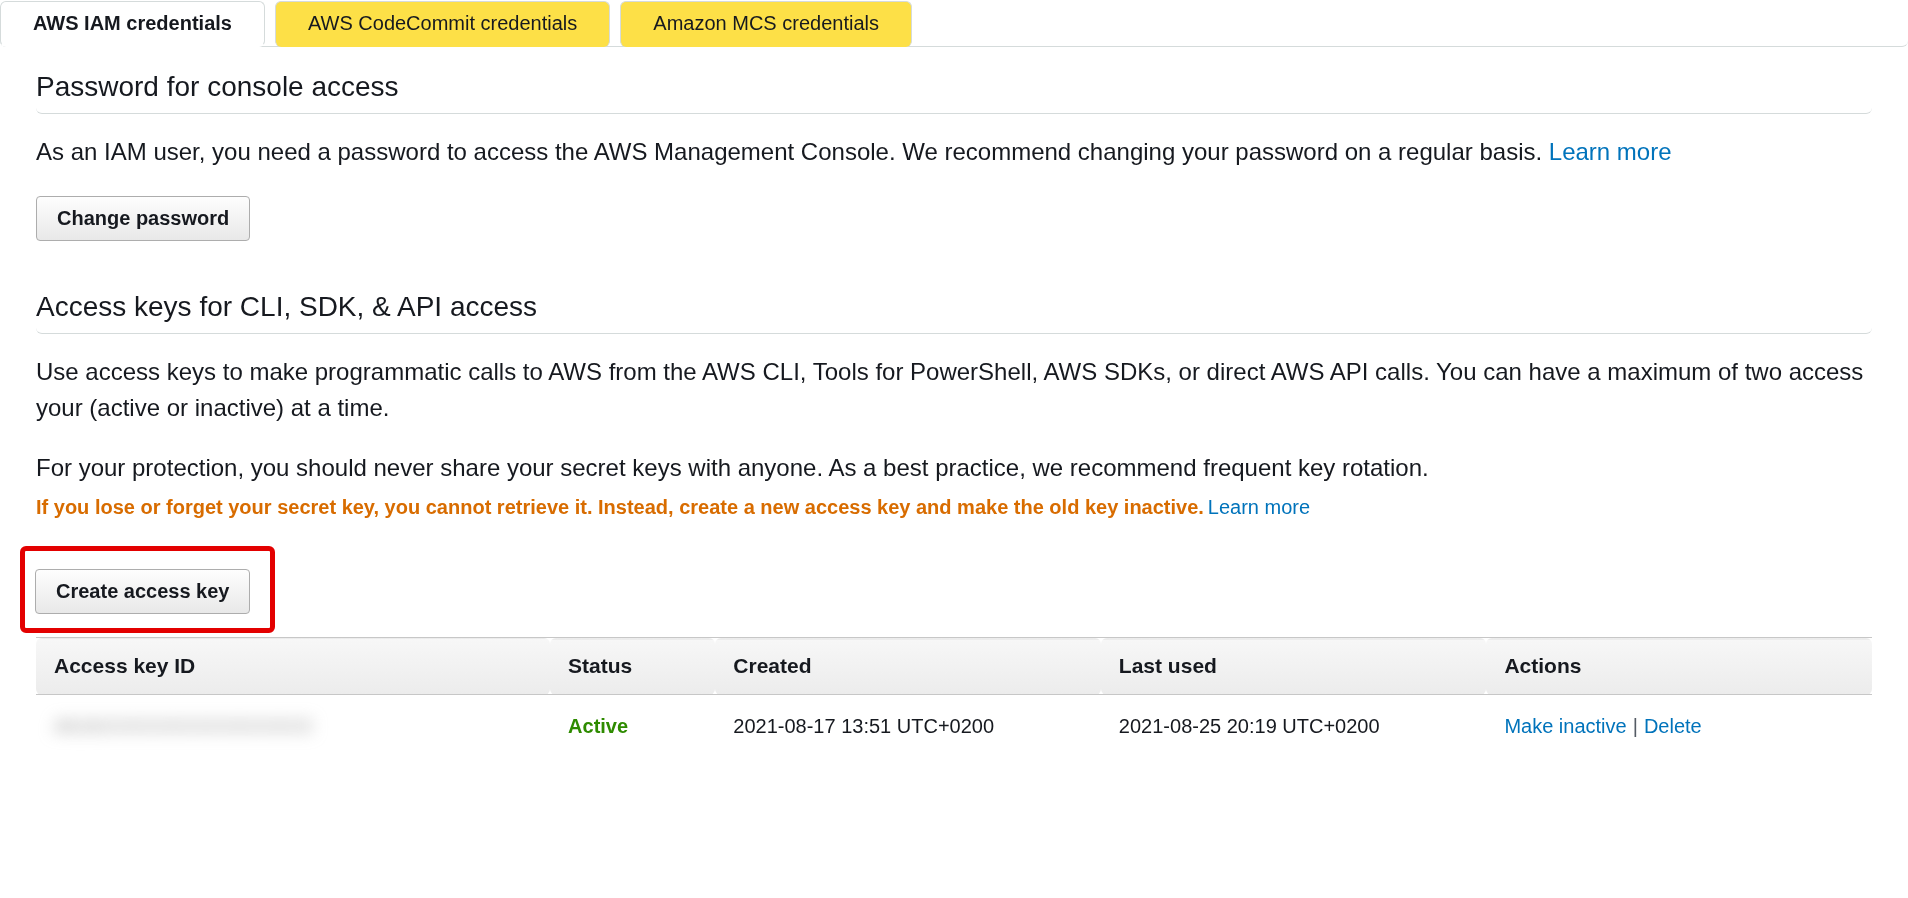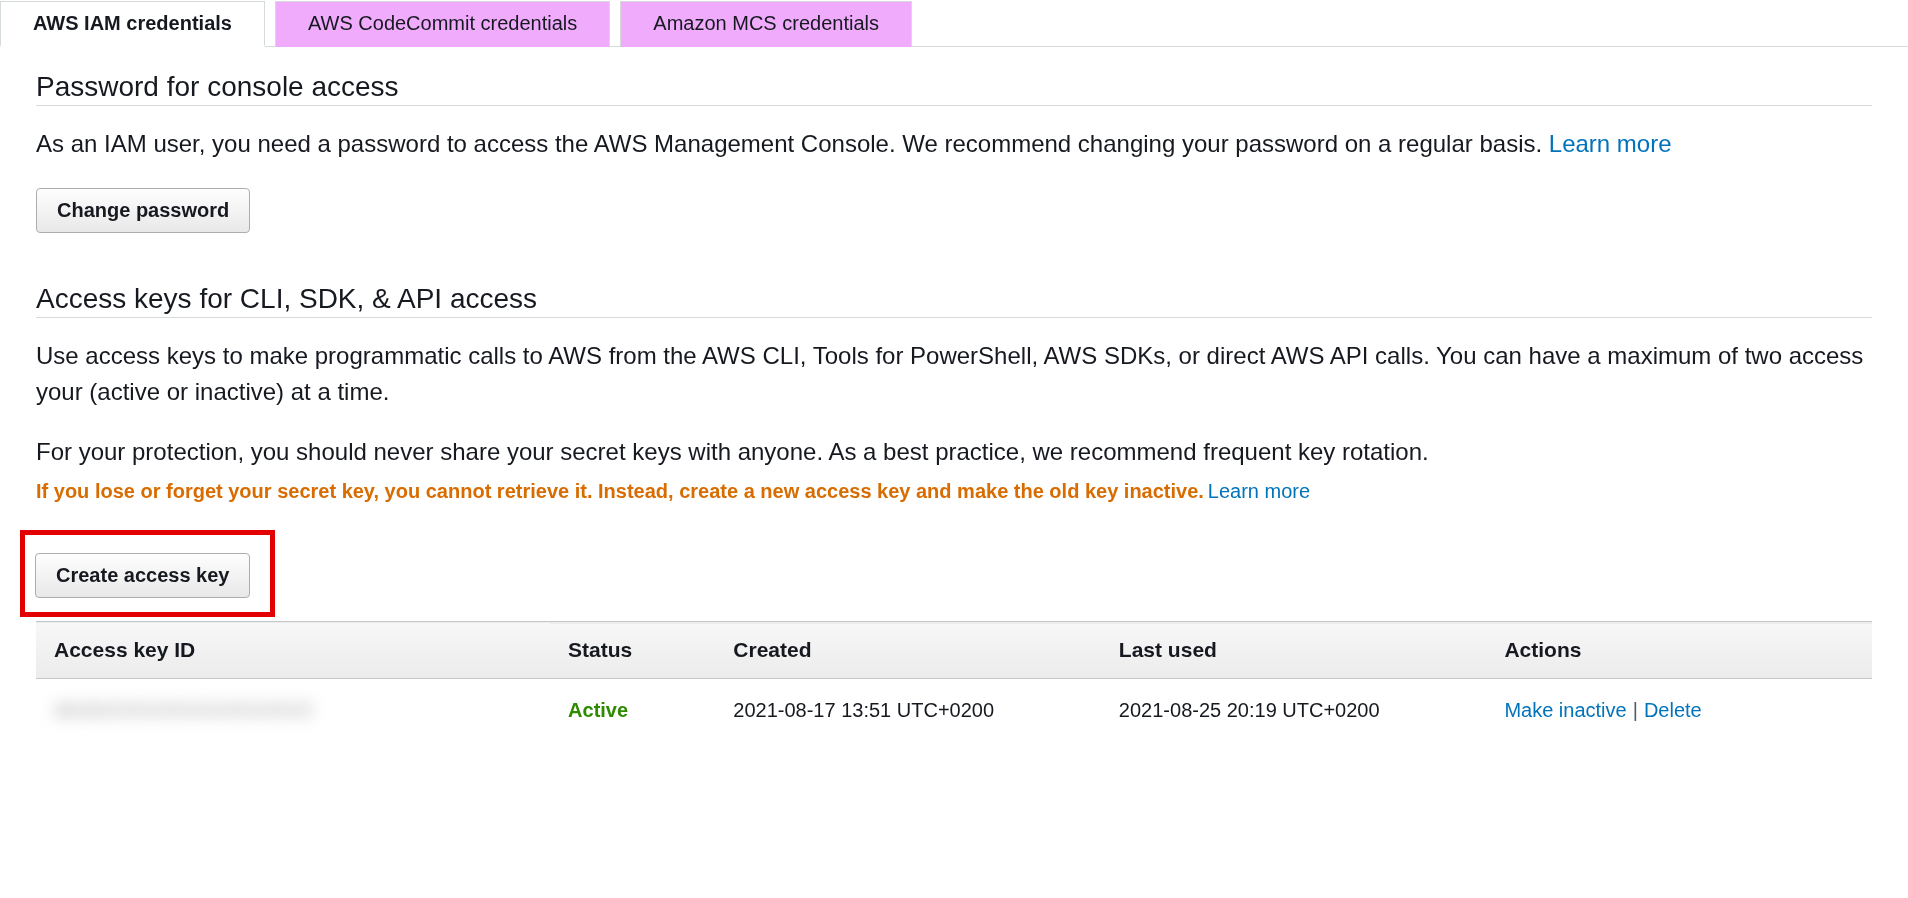--- a/index.html
+++ b/index.html
@@ -1,54 +1,55 @@
 <!DOCTYPE html>
 <html><head>
   <meta charset="utf-8">
   <style>
     * {
       margin: 0;
       padding: 0;
       box-sizing: border-box;
+      border-radius: 6px;
     }
     body {
       font-family: "Amazon Ember", "Helvetica Neue", Helvetica, Arial, sans-serif;
       background: #fff;
       color: #16191f;
       font-size: 14px;
     }
     .tabs {
       display: flex;
       border-bottom: 1px solid #d5dbdb;
     }
     .tab {
       padding: 10px 32px;
       font-size: 20px;
-      background: #f0abfc;
+      background: #fde047;
       border: 1px solid #d5dbdb;
       border-bottom: none;
       cursor: pointer;
       color: #16191f;
       margin-right: 10px;
       position: relative;
       top: 1px;
     }
     .tab.active {
       background: #fff;
       font-weight: bold;
       border-bottom: 2px solid #fff;
     }
     .content {
       padding: 24px 36px 0 36px;
     }
     .section-title {
       font-size: 28px;
       font-weight: normal;
       color: #16191f;
-      padding-bottom: 2px;
+      padding-bottom: 10px;
       border-bottom: 1px solid #d5dbdb;
       margin-bottom: 20px;
     }
     .desc {
       font-size: 24px;
       color: #16191f;
       line-height: 1.5;
       margin-bottom: 8px;
     }
     .link {

